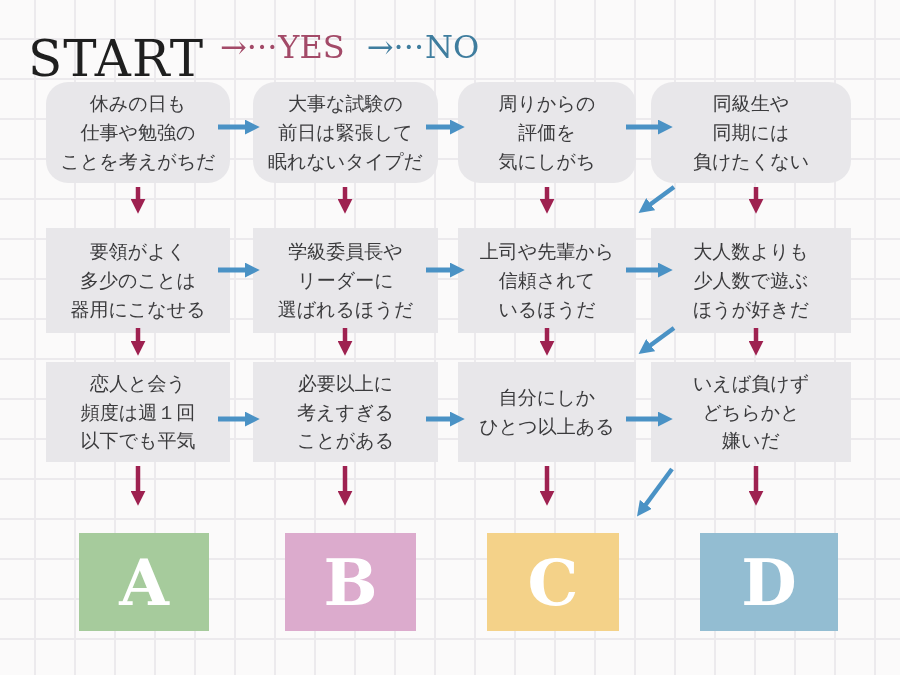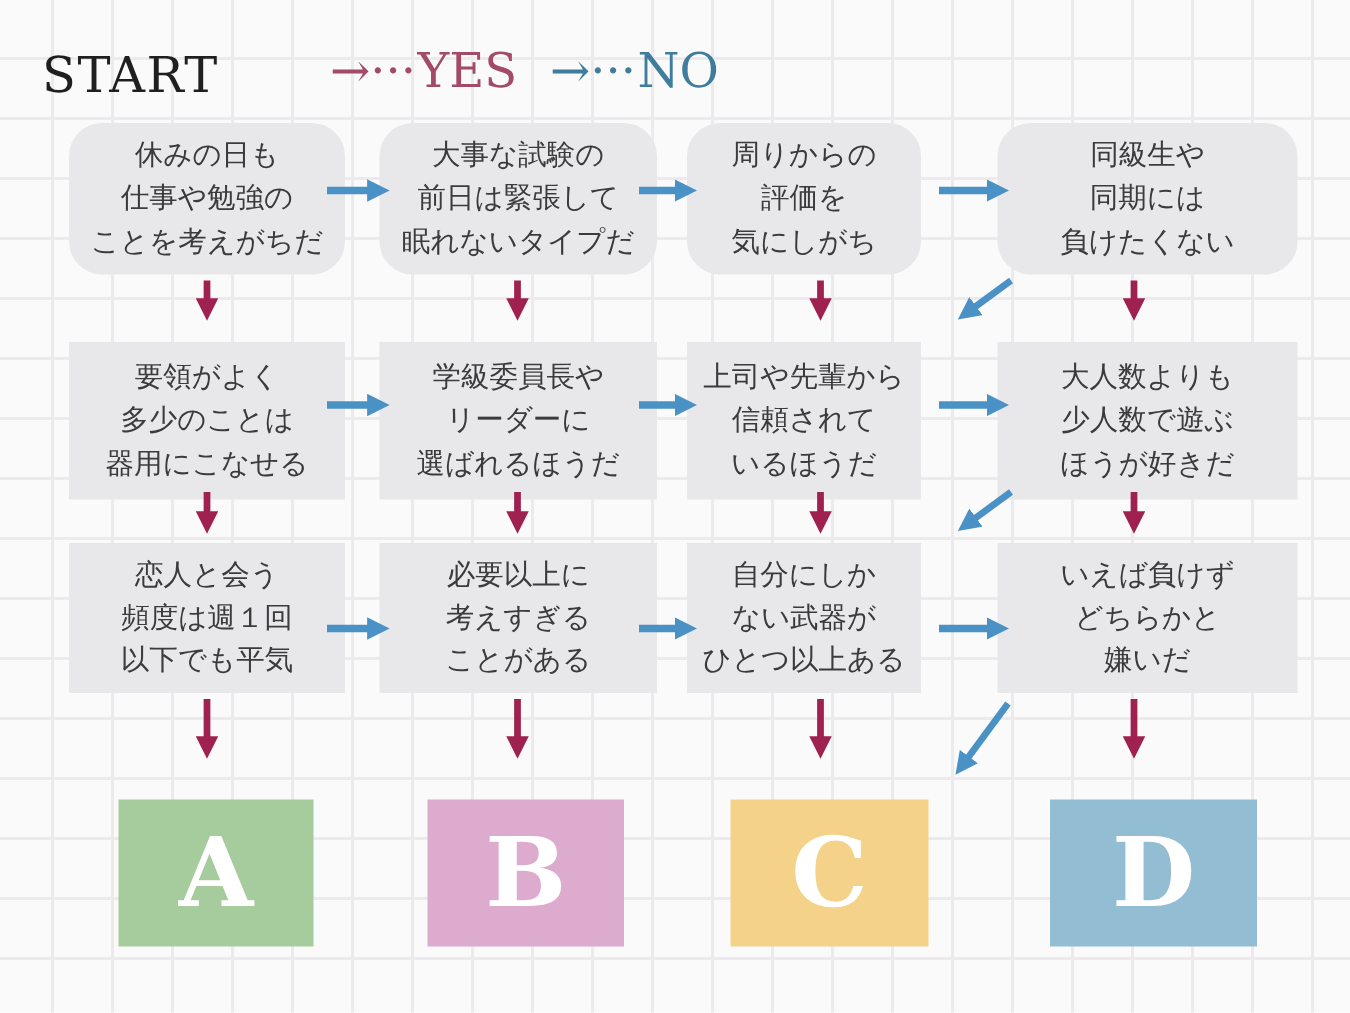--- a/index.html
+++ b/index.html
@@ -9,40 +9,40 @@
     background-image:
       linear-gradient(var(--grid-line,#eceaed) 2px, transparent 2px),
       linear-gradient(90deg, var(--grid-line,#eceaed) 2px, transparent 2px);
     background-size:40px 40px;
     background-position:-6px -2px;
     font-family:"DejaVu Sans",sans-serif;
   }
   #title{
     position:absolute;left:28px;top:30px;margin:0;
     font-family:"DejaVu Serif",serif;font-weight:normal;
-    font-size:33px;color:#1f1f1f;letter-spacing:1px;
+    font-size:50px;color:#1f1f1f;letter-spacing:1px;
   }
   .legend{
     position:absolute;top:28px;left:220px;
     font-family:"DejaVu Serif",serif;font-size:32px;
     display:flex;gap:22px;align-items:center;
   }
   .leg{display:flex;align-items:center;gap:1px;}
   .leg.yes{color:var(--yes-text,#a34a68);}
   .leg.no{color:var(--no-text,#3f7d9e);}
   .qbox{
     position:absolute;background:var(--box-bg,#e8e7ea);
     display:flex;flex-direction:column;justify-content:center;align-items:center;
     text-align:center;color:var(--box-text,#3b3b3d);
     font-size:19px;line-height:1.52;
   }
   .c1{left:46px;width:184px;}
   .c2{left:253px;width:185px;}
-  .c3{left:458px;width:156px;}
-  .c4{left:665px;width:200px;}
+  .c3{left:458px;width:178px;}
+  .c4{left:651px;width:200px;}
   .r1{top:82px;height:101px;border-radius:22px;}
   .r2{top:218px;height:105px;margin-top:10px;}
   .r3{top:362px;height:100px;}
   .result{
     position:absolute;top:533px;height:98px;
     display:flex;align-items:center;justify-content:center;
     font-family:"DejaVu Serif",serif;font-weight:bold;
     font-size:64px;color:var(--result-text,#ffffff);
   }
   .pa{left:79px;width:130px;}
@@ -119,21 +119,20 @@
     <span>頻度は週１回</span>
     <span>以下でも平気</span>
   </div>
   <div class="qbox c2 r3">
     <span>必要以上に</span>
     <span>考えすぎる</span>
     <span>ことがある</span>
   </div>
   <div class="qbox c3 r3">
     <span>自分にしか</span>
-    <span>ない武器が</span>
     <span>ひとつ以上ある</span>
   </div>
   <div class="qbox c4 r3">
     <span>いえば負けず</span>
     <span>どちらかと</span>
     <span>嫌いだ</span>
   </div>
 
   <div class="result pa" style="background-color: rgb(166, 203, 156);">
     <span>A</span>

